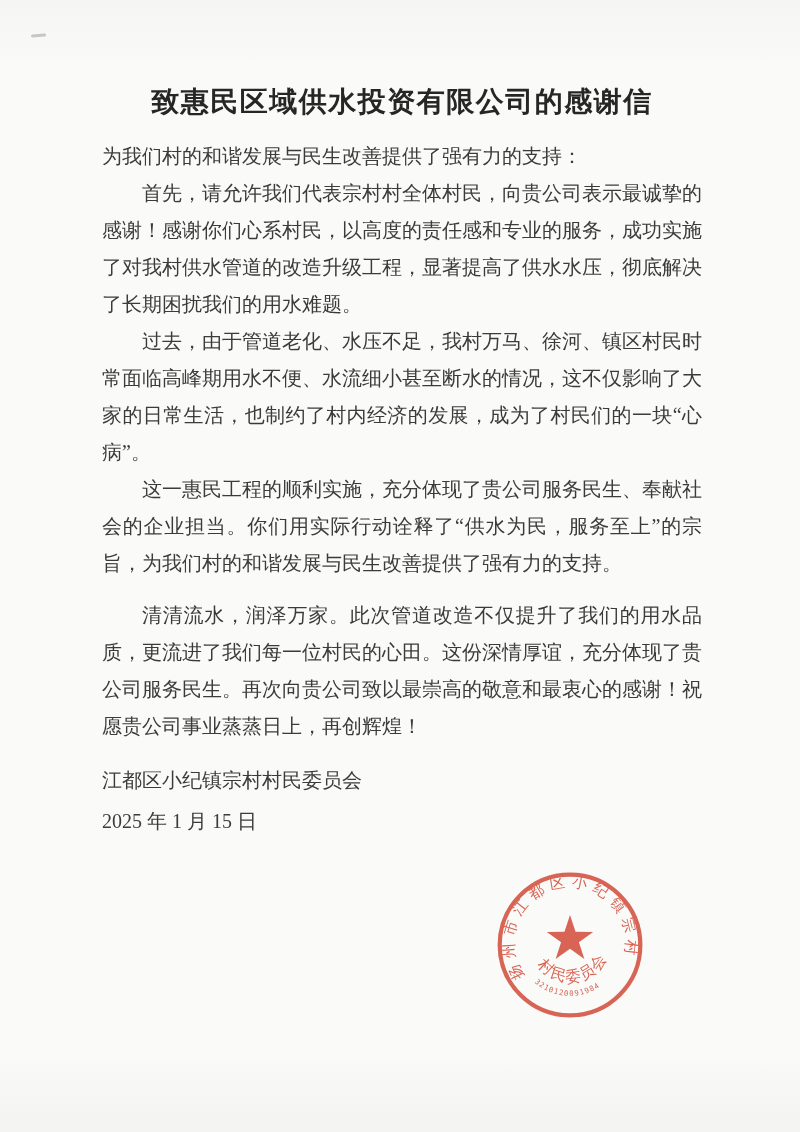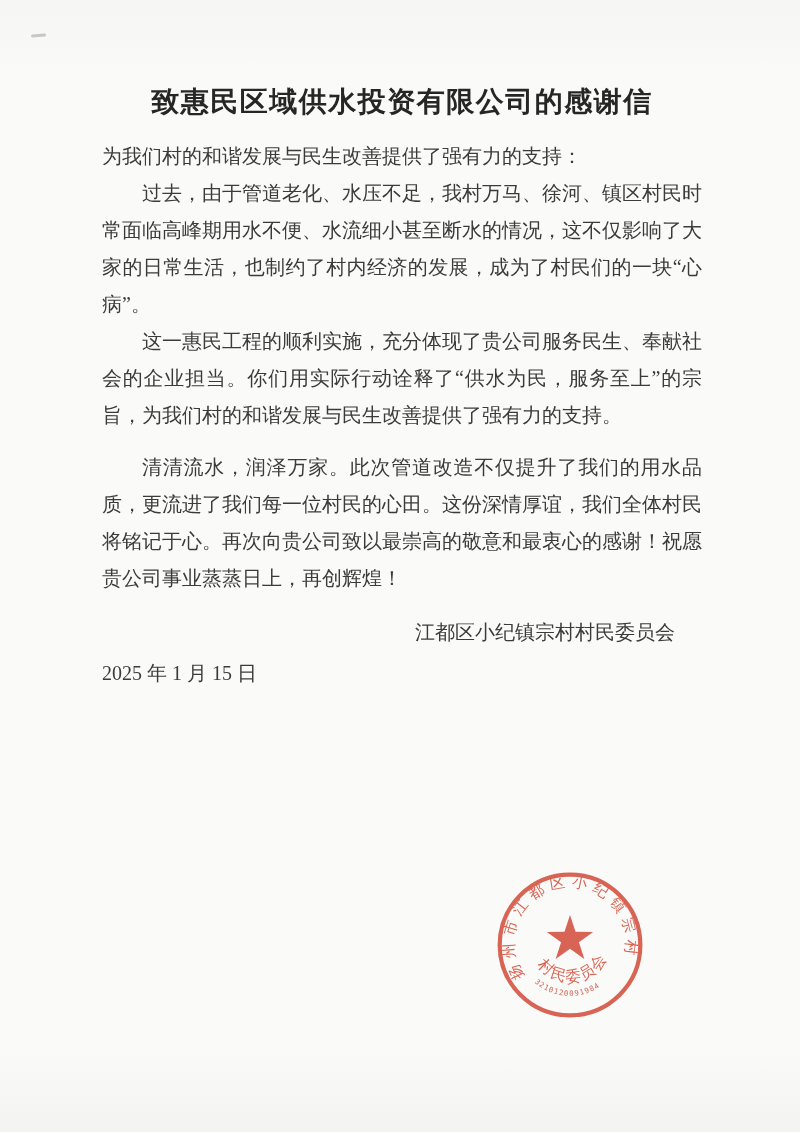--- a/index.html
+++ b/index.html
@@ -27,21 +27,21 @@
     margin:0;
     font-size:20px;line-height:37px;
     text-align:justify;
     color:#3b3b3b;
   }
   .indent{text-indent:2em;}
   .gap-before{margin-top:15px !important;}
   .signature{
     margin-top:17px;
     font-size:20px;line-height:37px;
-    text-align:right;padding-right:27px;color:#3b3b3b;
+    padding-right:27px;color:#3b3b3b;
   }
   .date-line{
     font-size:20px;line-height:44px;
     padding-right:74px;color:#3b3b3b;
   }
   .seal{
     position:absolute;left:491px;top:870px;width:158px;height:150px;
     mix-blend-mode:multiply;opacity:.88;
     pointer-events:none;
   }
@@ -51,23 +51,24 @@
 
 <div class="page">
 
   <div class="scan-smudge"></div>
 
   <div class="content">
     <h1 class="title">致惠民区域供水投资有限公司的感谢信</h1>
 
     <p class="salutation">为我们村的和谐发展与民生改善提供了强有力的支持：</p>
 
+    <p class="indent">首先，请允许我们代表宗村村全体村民，向贵公司表示最诚挚的感谢！感谢你们心系村民，以高度的责任感和专业的服务，成功实施了对我村供水管道的改造升级工程，显著提高了供水水压，彻底解决了长期困扰我们的用水难题。</p>
     <p class="indent">过去，由于管道老化、水压不足，我村万马、徐河、镇区村民时常面临高峰期用水不便、水流细小甚至断水的情况，这不仅影响了大家的日常生活，也制约了村内经济的发展，成为了村民们的一块“心病”。</p>
     <p class="indent">这一惠民工程的顺利实施，充分体现了贵公司服务民生、奉献社会的企业担当。你们用实际行动诠释了“供水为民，服务至上”的宗旨，为我们村的和谐发展与民生改善提供了强有力的支持。</p>
-    <p class="indent gap-before">清清流水，润泽万家。此次管道改造不仅提升了我们的用水品质，更流进了我们每一位村民的心田。这份深情厚谊，我们全体村民将铭记于心。再次向贵公司致以最崇高的敬意和最衷心的感谢！祝愿贵公司事业蒸蒸日上，再创辉煌！</p>
+    <p class="indent gap-before">清清流水，润泽万家。此次管道改造不仅提升了我们的用水品质，更流进了我们每一位村民的心田。这份深情厚谊，充分体现了贵公司服务民生。再次向贵公司致以最崇高的敬意和最衷心的感谢！祝愿贵公司事业蒸蒸日上，再创辉煌！</p>
 
     <div class="signature">江都区小纪镇宗村村民委员会</div>
     <div class="date-line">2025 年 1 月 15 日</div>
   </div>
 
   <div class="seal">
     <svg width="158" height="150" viewBox="0 0 160 160">
       <defs>
         <path id="ringArc" d="M 32.7 114.9 A 60 60 0 1 1 127.3 114.9" fill="none"></path>
         <path id="bottomArc" d="M 45.0 100.5 A 42 42 0 0 0 115.0 100.5" fill="none"></path>

